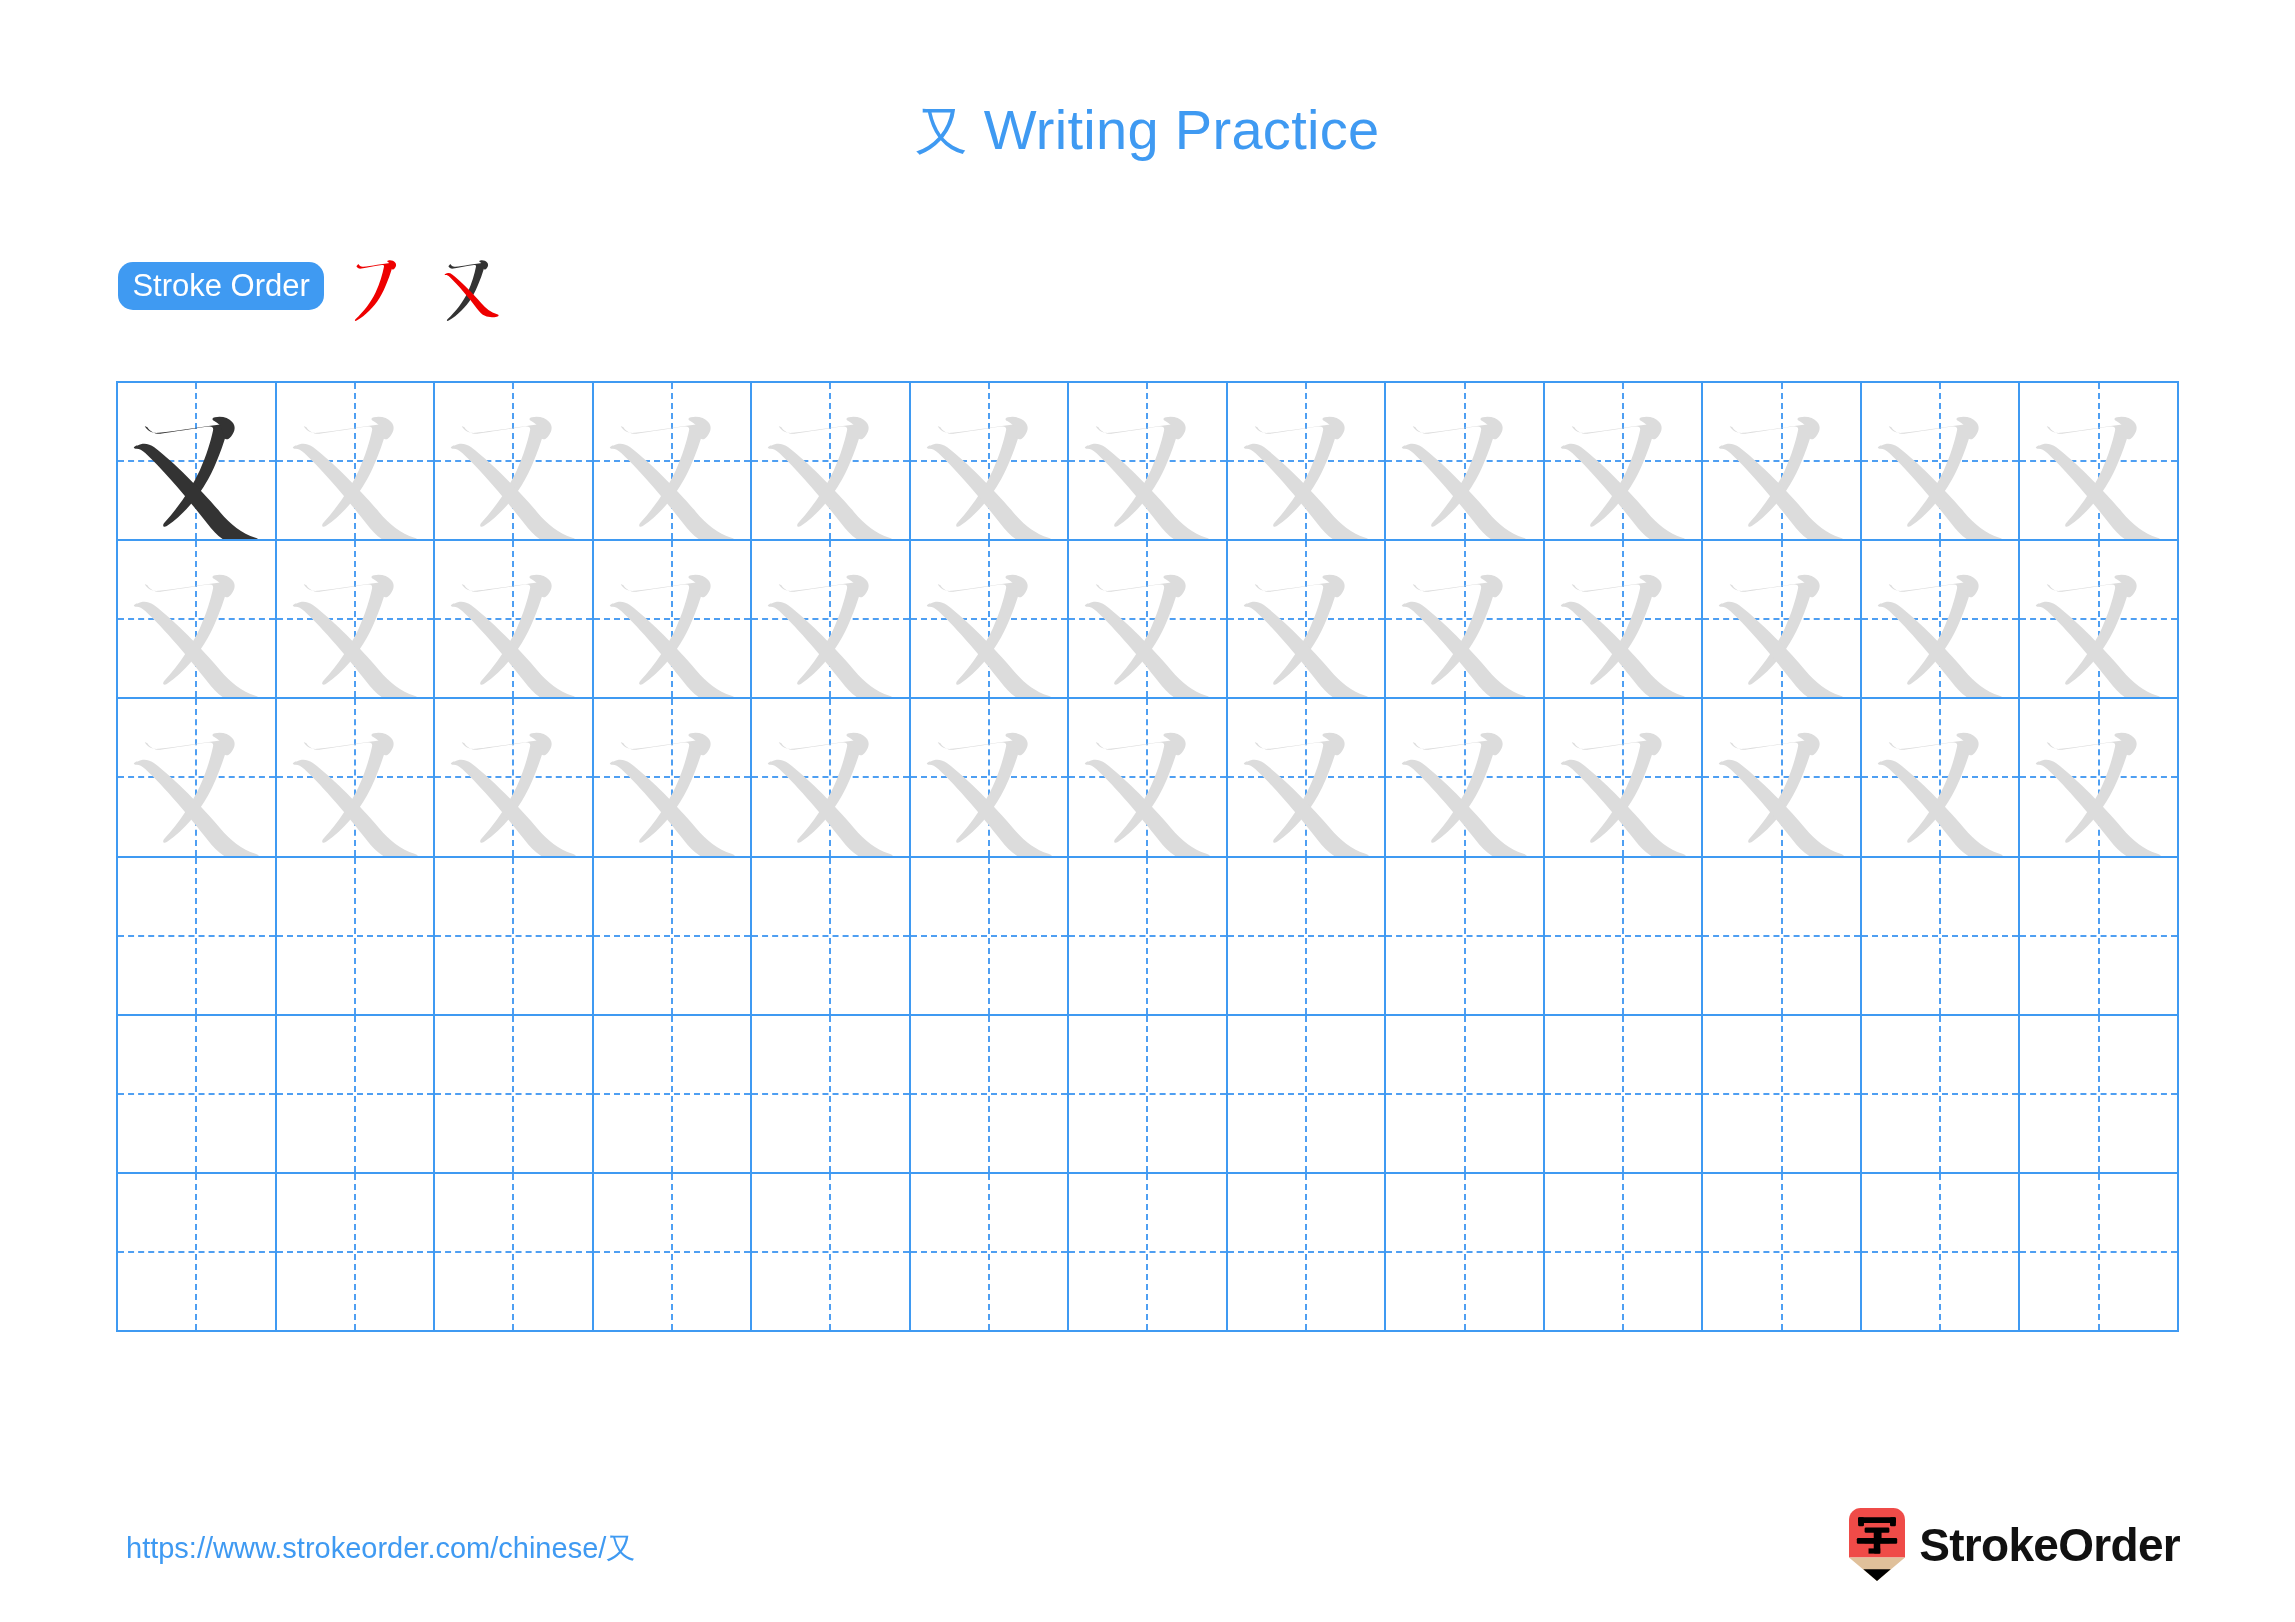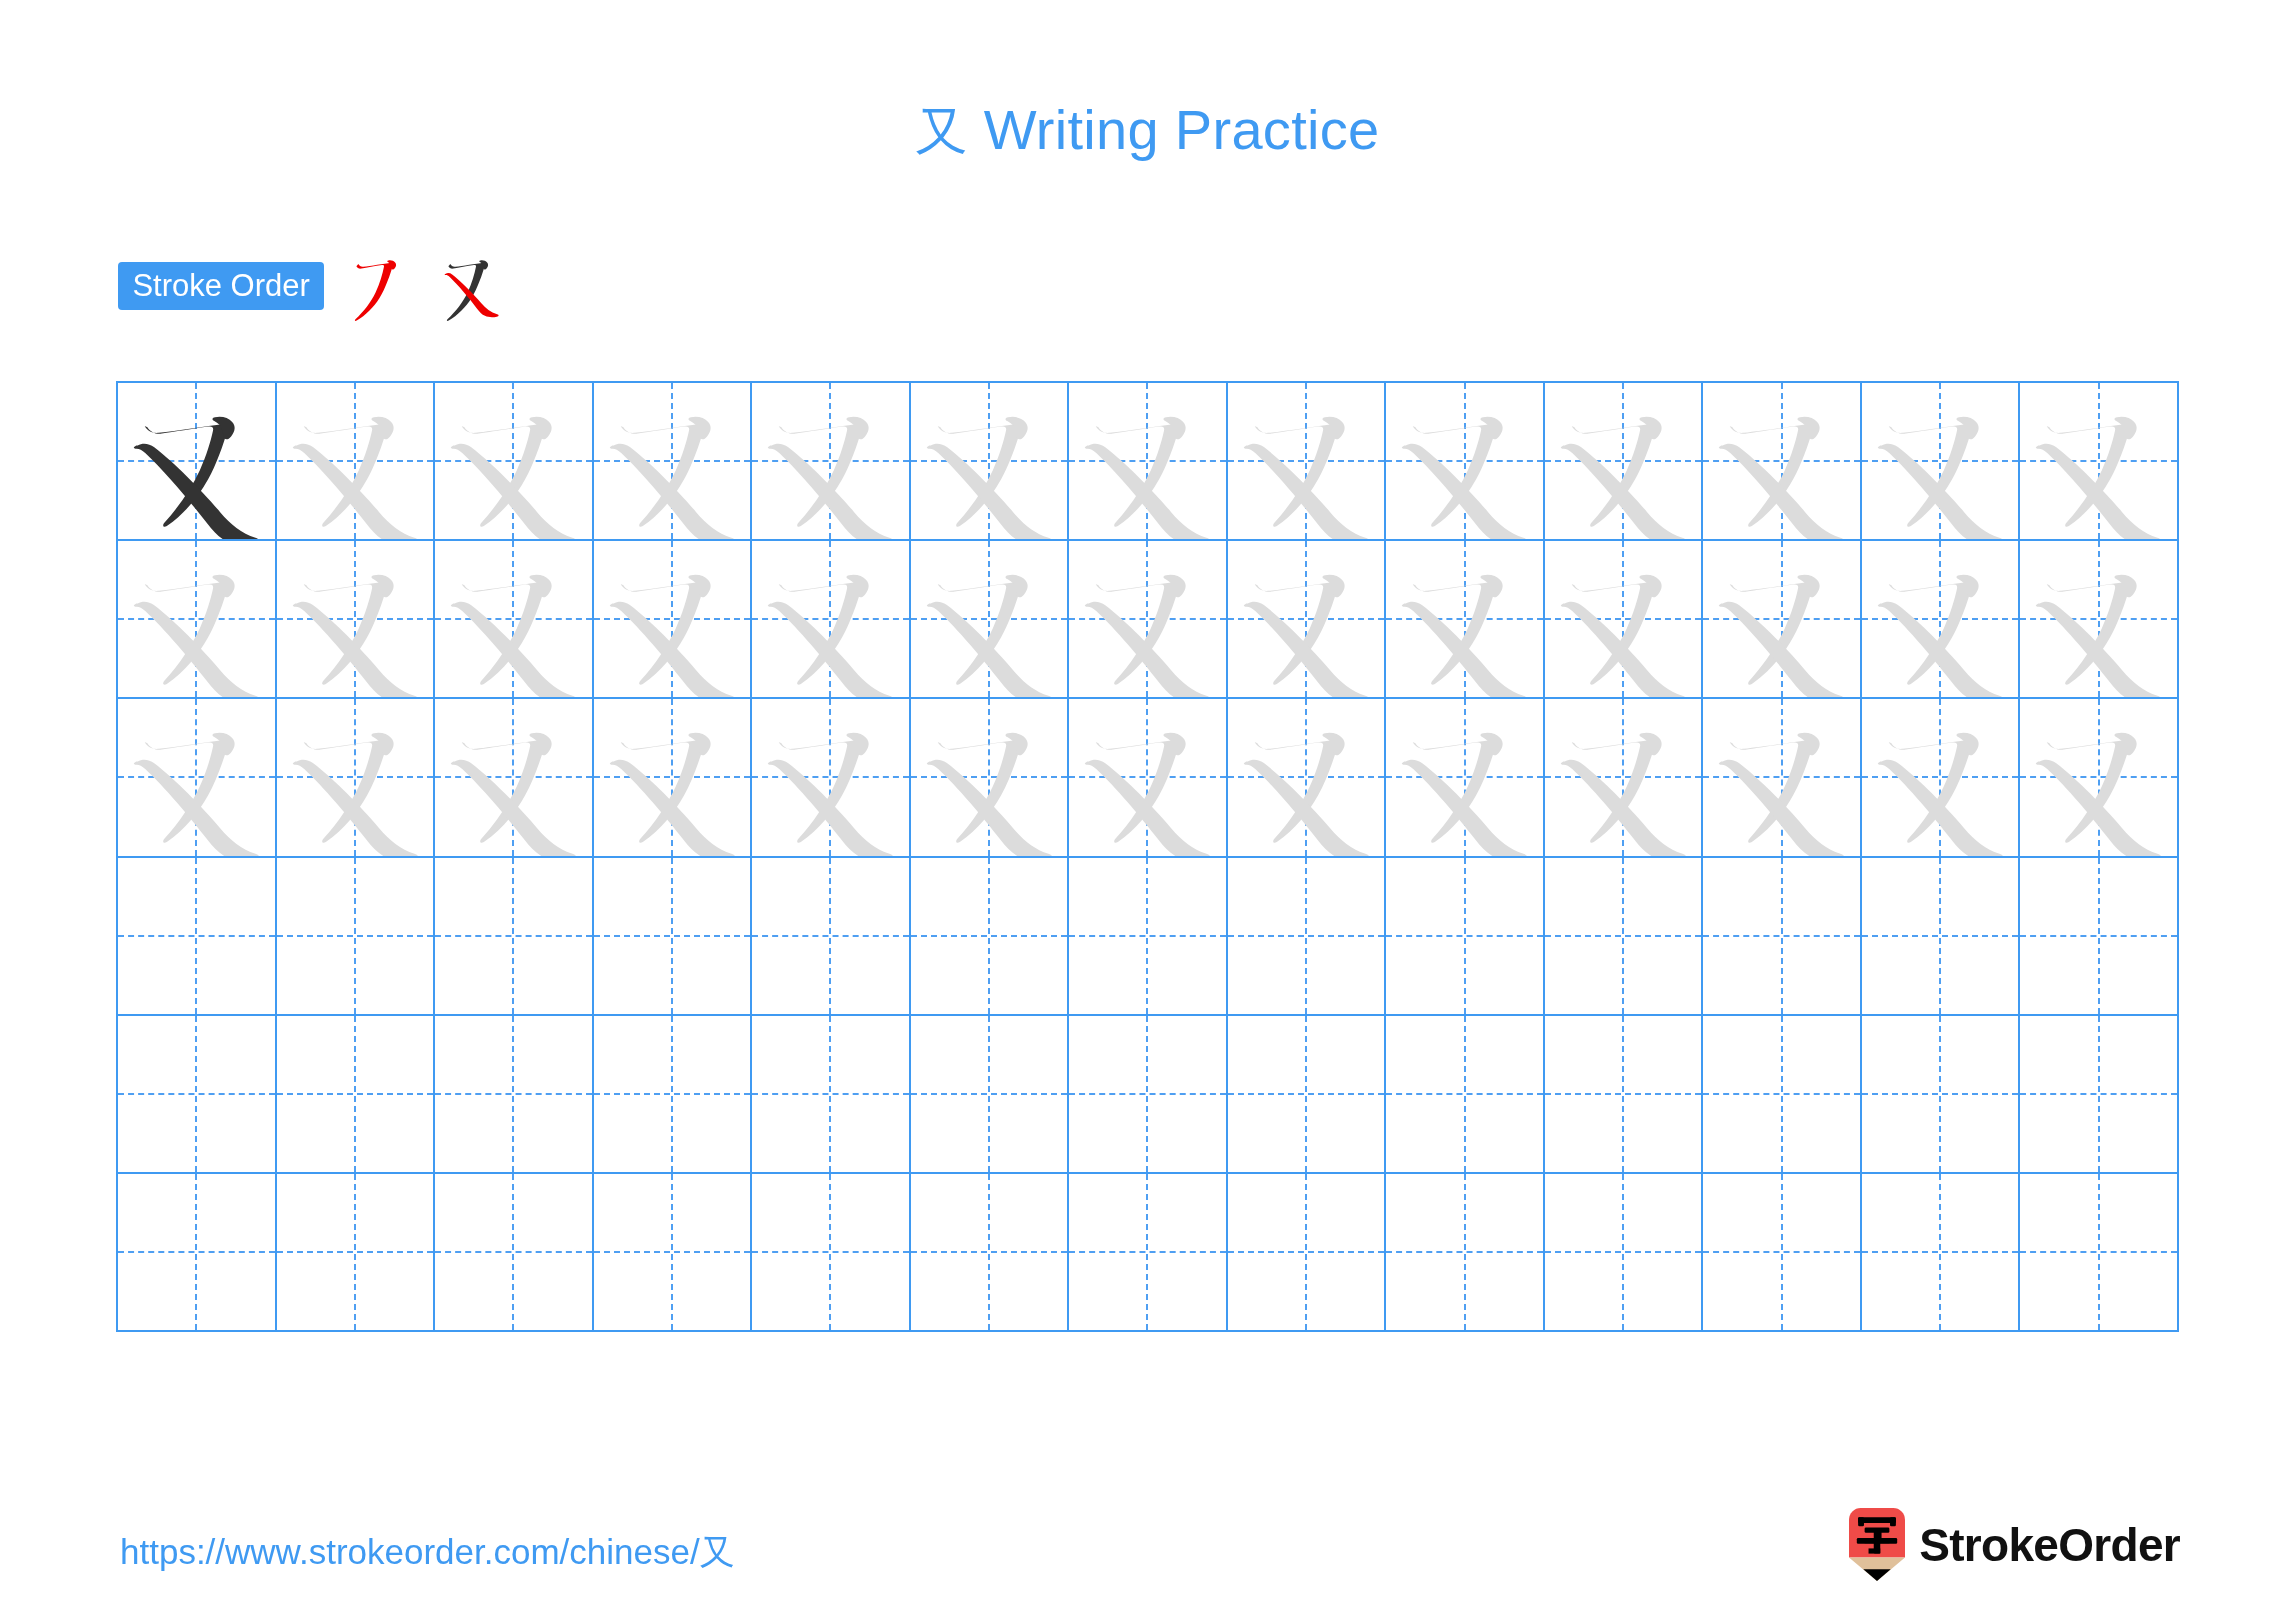--- a/index.html
+++ b/index.html
@@ -28,21 +28,21 @@
     position:absolute;
     left:118px;top:260px;
     height:52px;
     display:flex;
     align-items:center;
   }
   #stroke-order-badge{
     background:#3f9af2;
     color:#ffffff;
     font-size:31px;
-    border-radius:4px;
+    border-radius:15px;
     padding:7.2px 14.4px 9.2px 14.4px;
     line-height:1;
     white-space:nowrap;
   }
   #stroke-order-steps{
     display:flex;
     align-items:center;
     margin-left:17px;
     margin-top:-3.9px;
   }
@@ -85,22 +85,22 @@
   }
   .cell-glyph{
     position:absolute;
     left:0;top:0;width:100%;height:100%;
     z-index:2;
   }
 
   
   #footer-url{
     position:absolute;
-    left:120px;top:1529px;
-    font-size:35px;
+    left:126px;top:1529px;
+    font-size:29px;
     color:#3f9af2;
     white-space:nowrap;
   }
   #footer-url .hz{font-family:"DejaVu Sans", sans-serif;}
   #brand{
     position:absolute;
     right:115px;top:1504px;
     height:81px;
     display:flex;
     align-items:center;

